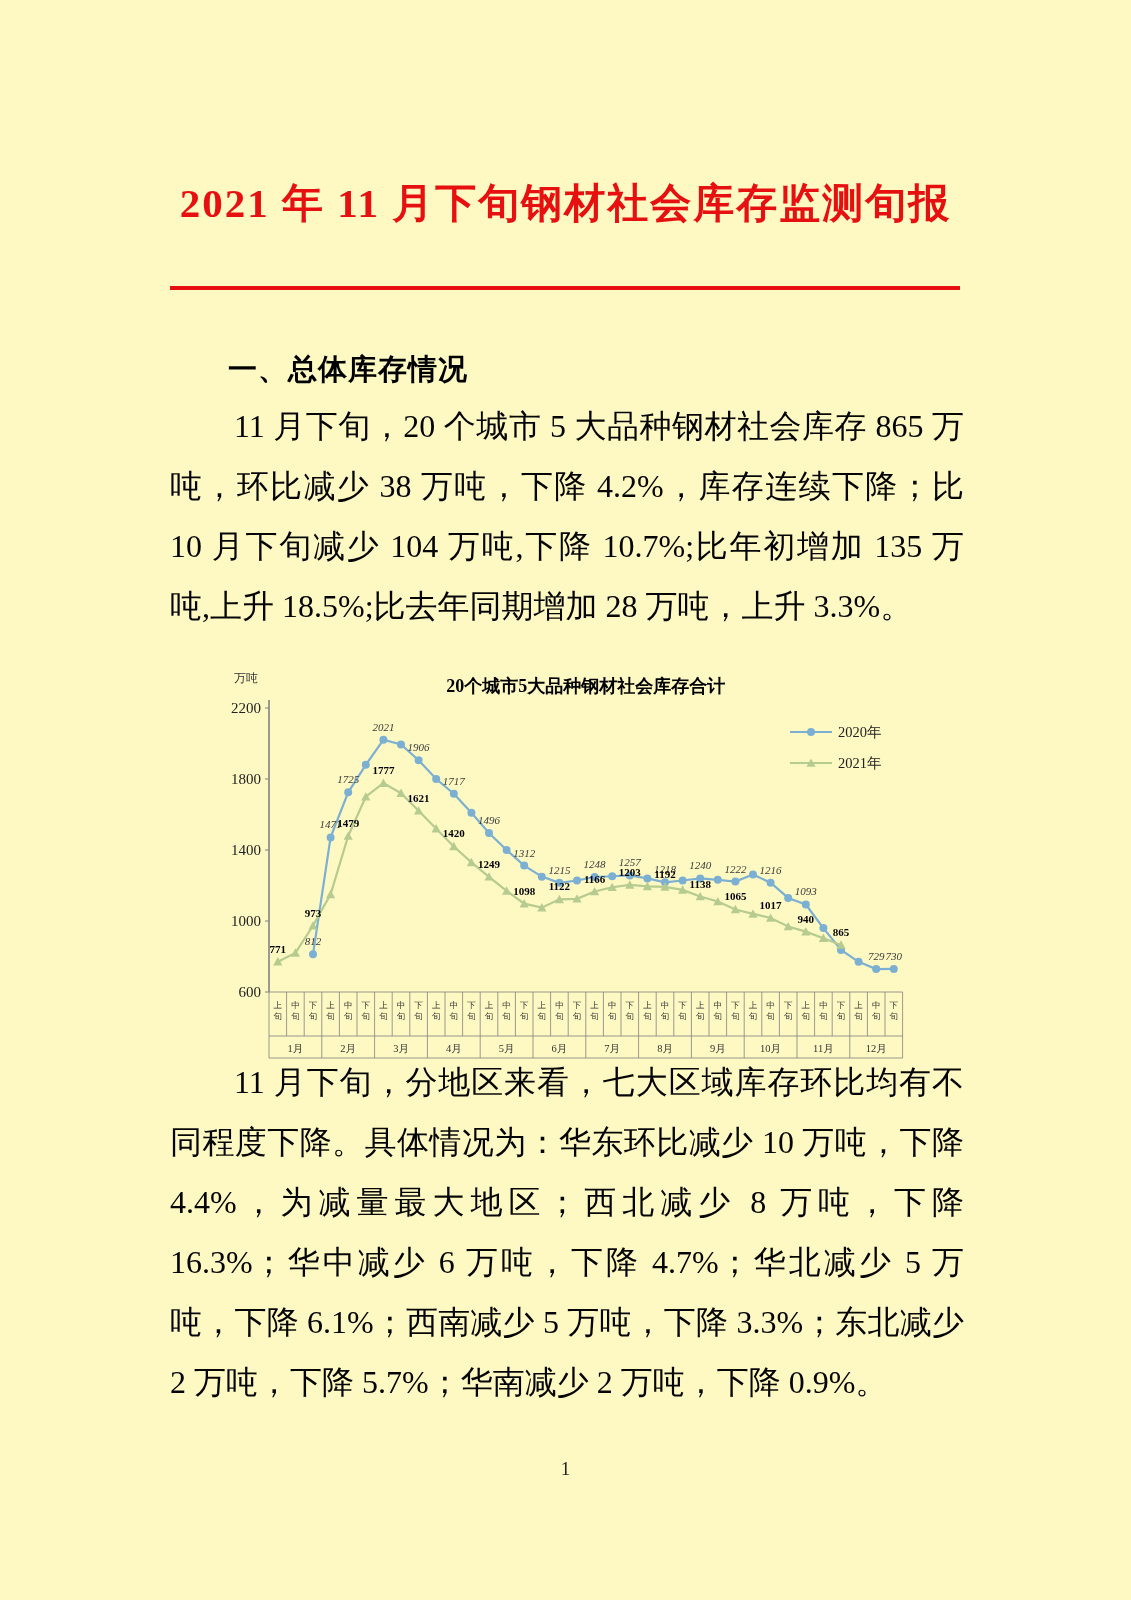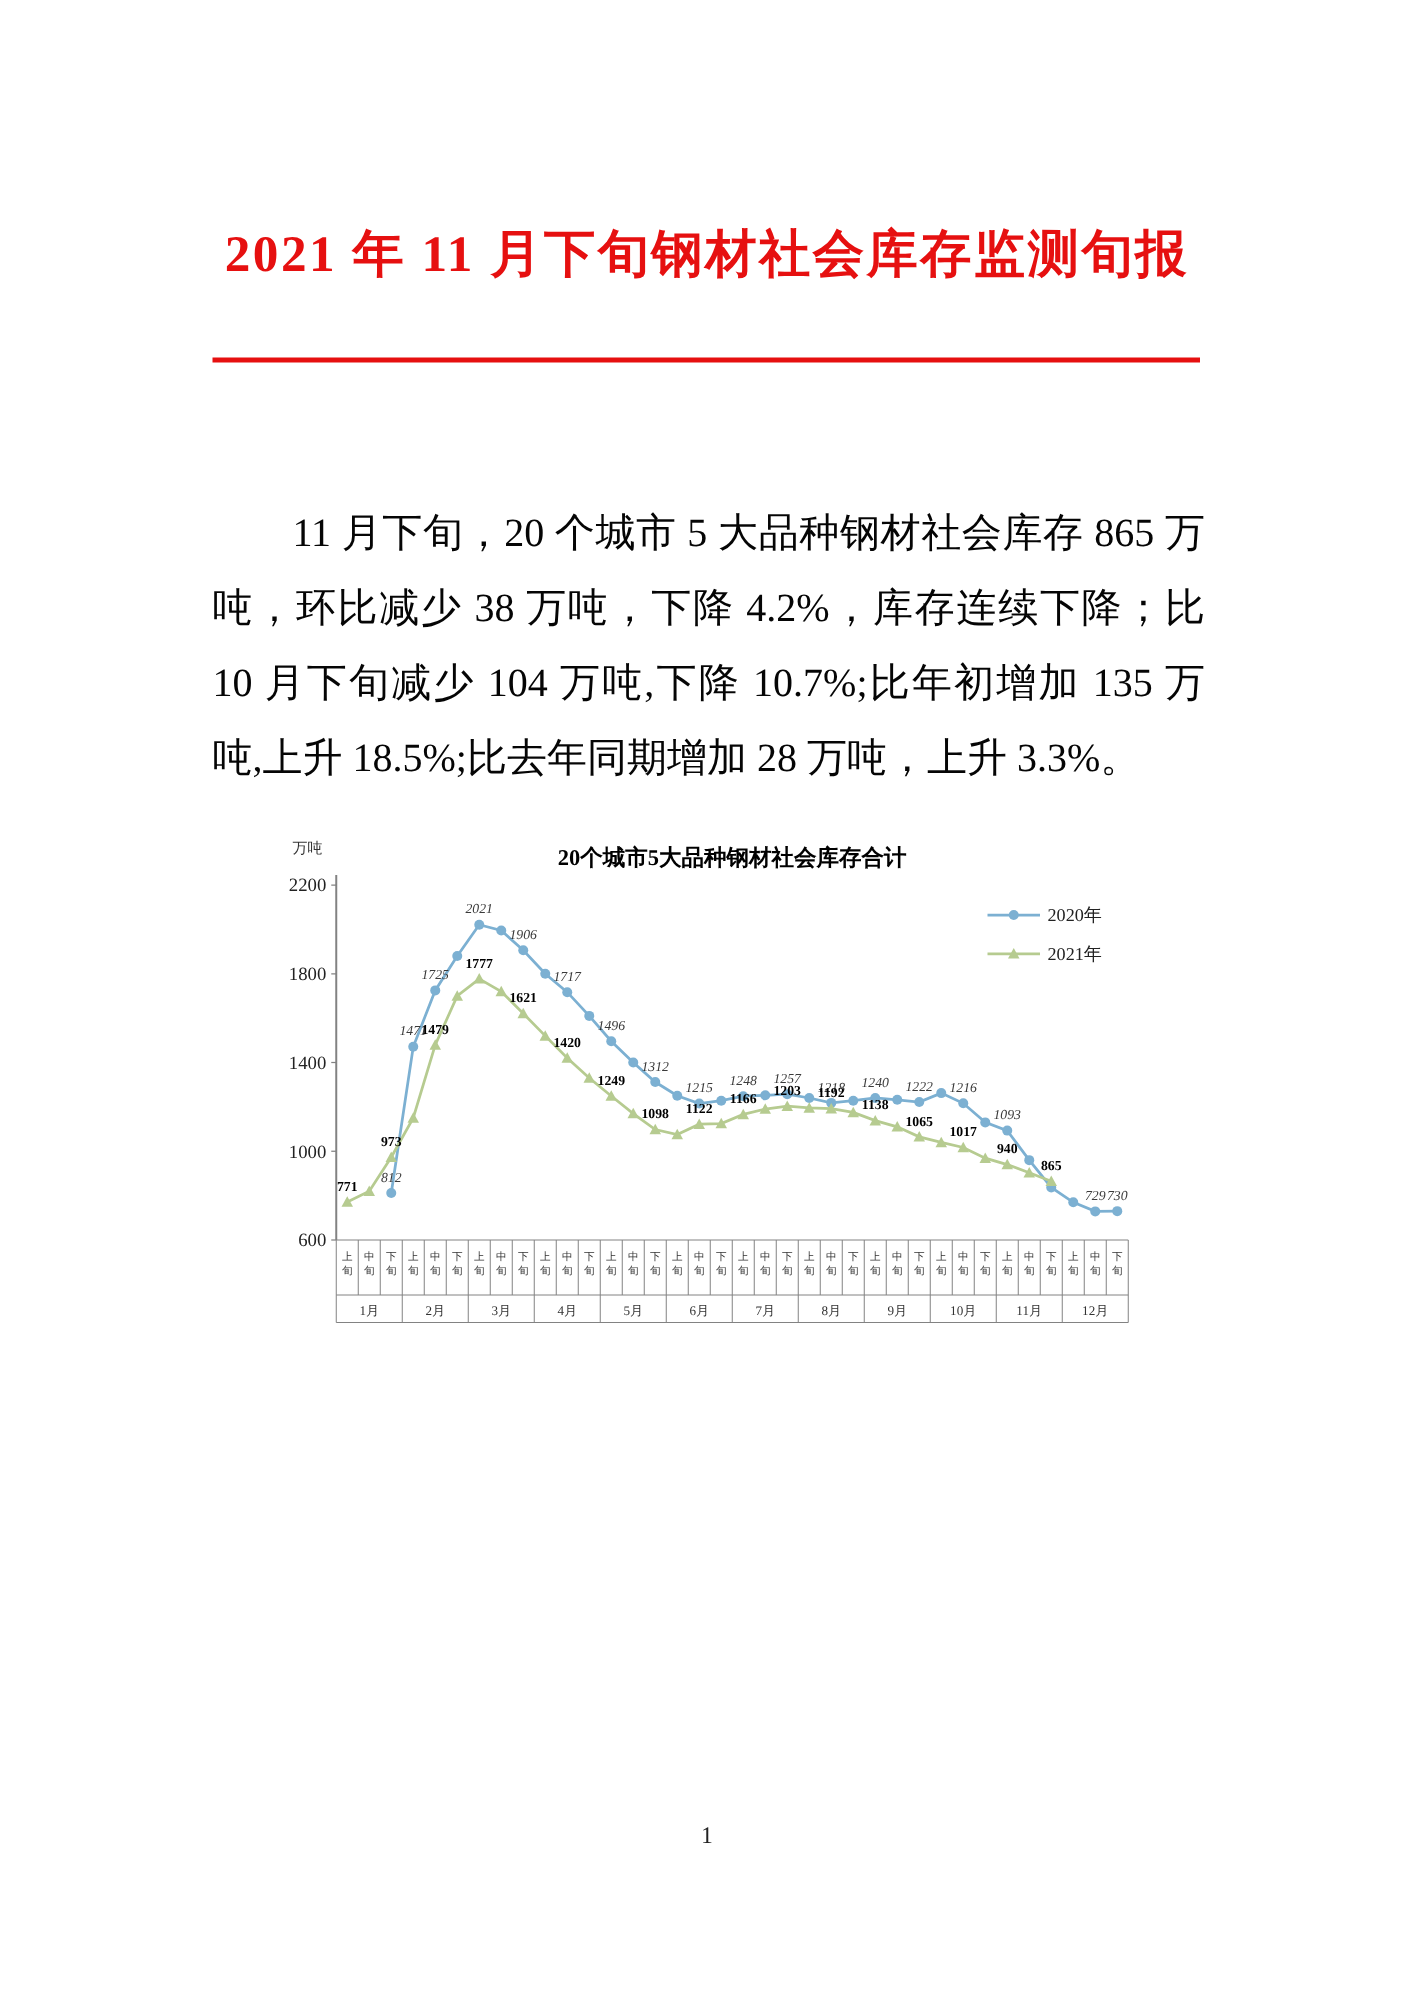--- a/index.html
+++ b/index.html
@@ -1,20 +1,20 @@
 <!DOCTYPE html>
 <html><head>
 <meta charset="utf-8">
 <style>
   html,body{margin:0;padding:0;background:#888;}
   .page{
     position:relative;
     width:1131px;height:1600px;
     margin:0 auto;
-    background:#ffffff;
+    background:#fef9c3;
     font-family:"Liberation Serif","DejaVu Serif",serif;
     color:#111;
     overflow:hidden;
   }
   .doc-title{
     position:absolute;top:176px;left:0;width:100%;
     text-align:center;
     font-size:41px;font-weight:700;letter-spacing:2px;
     color:#e61010;
     margin:0;
@@ -48,20 +48,21 @@
 </style>
 </head>
 <body>
 
 <div class="page">
 
   <h1 class="doc-title">2021 年 11 月下旬钢材社会库存监测旬报</h1>
 
   <hr class="red-rule">
 
+  <div class="section-heading">一、总体库存情况</div>
 
   <p class="para para1">11 月下旬，20 个城市 5 大品种钢材社会库存 865 万吨，环比减少 38 万吨，下降 4.2%，库存连续下降；比 10 月下旬减少 104 万吨,下降 10.7%;比年初增加 135 万吨,上升 18.5%;比去年同期增加 28 万吨，上升 3.3%。</p>
 
   <figure class="chart-figure">
     <svg id="chart-svg" width="775" height="412" viewBox="0 0 775 412">
         <text x="397.8" y="40" text-anchor="middle" font-size="18" font-weight="bold" fill="#000">20个城市5大品种钢材社会库存合计</text>
         <text x="46" y="30" font-size="12" fill="#333">万吨</text>
         <g>
           <line x1="81" y1="48" x2="81" y2="340" stroke="#828282" stroke-width="1.6"></line>
           <line x1="77" y1="340" x2="81" y2="340" stroke="#828282" stroke-width="1"></line>
@@ -294,16 +295,17 @@
           </g>
           <g>
             <line x1="602" y1="111" x2="644" y2="111" stroke="#b6cb90" stroke-width="2.2"></line>
             <path d="M 623 106.4 L 627.6 114.8 L 618.4 114.8 Z" fill="#b6cb90"></path>
             <text x="650" y="116" font-size="14.5" fill="#222">2021年</text>
           </g>
         </g>
       </svg>
   </figure>
 
+  <p class="para para2">11 月下旬，分地区来看，七大区域库存环比均有不同程度下降。具体情况为：华东环比减少 10 万吨，下降 4.4%，为减量最大地区；西北减少 8 万吨，下降 16.3%；华中减少 6 万吨，下降 4.7%；华北减少 5 万吨，下降 6.1%；西南减少 5 万吨，下降 3.3%；东北减少 2 万吨，下降 5.7%；华南减少 2 万吨，下降 0.9%。</p>
 
   <div class="page-number">1</div>
 
 </div>
 
 </body></html>

